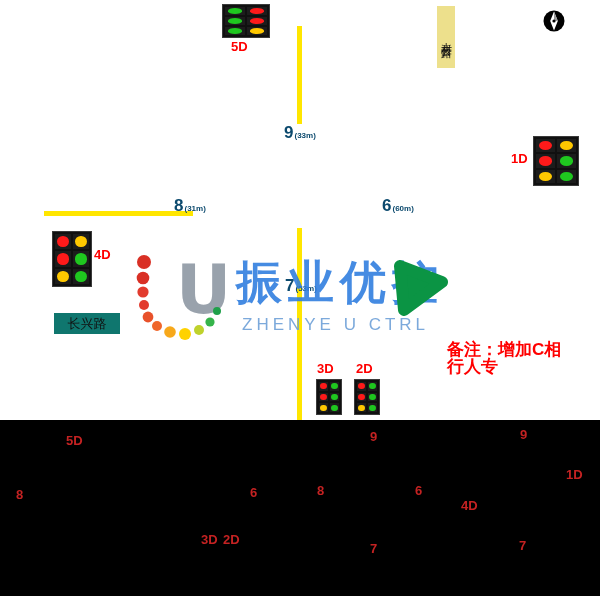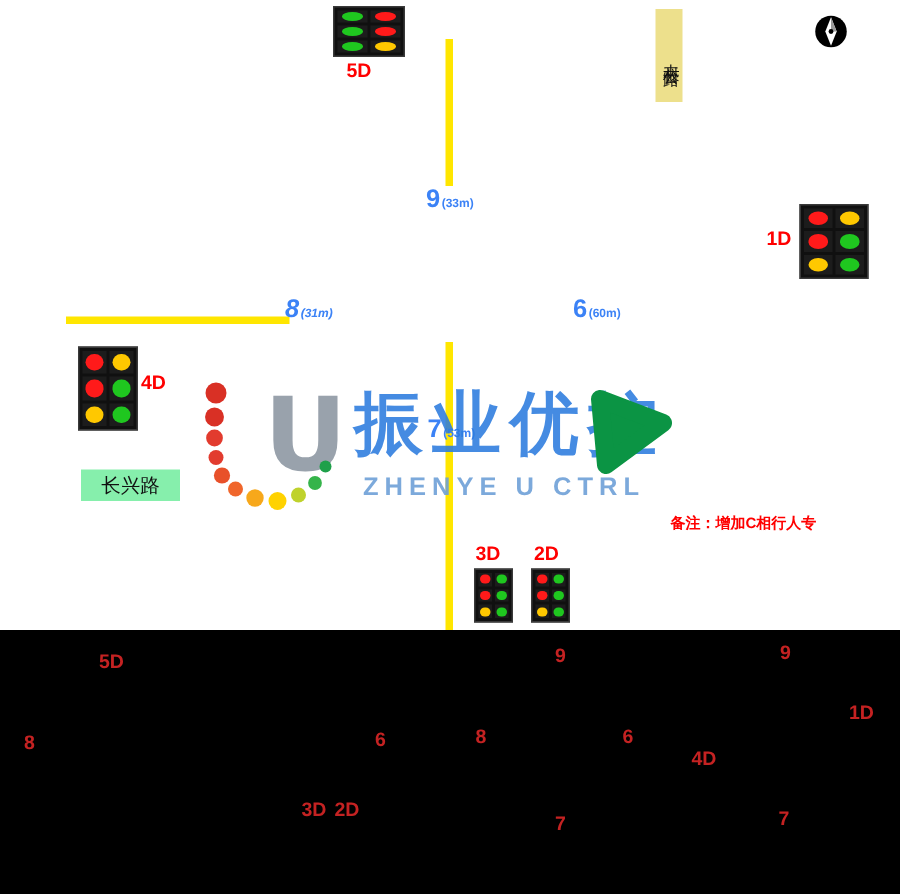--- a/index.html
+++ b/index.html
@@ -6,21 +6,21 @@
   #screen{
     position:relative;width:600px;height:596px;background:#ffffff;
     overflow:hidden;font-family:"Liberation Sans","DejaVu Sans",sans-serif;
   }
   
   .road{position:absolute;background:#FFE600;}
   #road-v-top{left:297px;top:26px;width:5px;height:98px;}
   #road-v-bottom{left:297px;top:228px;width:5px;height:192px;}
   #road-h-left{left:44px;top:211px;width:149px;height:5px;}
   
-  .plate{position:absolute;background:#86efac;color:#111;display:flex;
+  .plate{position:absolute;background:#0f766e;color:#111;display:flex;
          align-items:center;justify-content:center;font-size:13px;}
   #plate-changxing{left:54px;top:313px;width:66px;height:21px;}
   #plate-fengcun{left:437px;top:6px;width:18px;height:62px;background:#EDE08C;
          writing-mode:vertical-rl;font-size:11px;letter-spacing:2px;}
   
   #compass{position:absolute;left:543px;top:10px;width:22px;height:22px;}
   
   .signal{position:absolute;display:grid;gap:2px;background:#101010;
           border:1px solid #3a3a3a;padding:2px;box-sizing:border-box;}
   .lens-cell{background:#1c1c1c;display:flex;align-items:center;justify-content:center;}
@@ -34,33 +34,33 @@
   #sig-3d{left:316px;top:379px;width:26px;height:36px;}
   #sig-2d{left:354px;top:379px;width:26px;height:36px;}
   
   .sig-label{position:absolute;color:#FF0000;font-weight:bold;font-size:13px;}
   #lbl-5d{left:231px;top:39px;}
   #lbl-1d{left:511px;top:151px;}
   #lbl-4d{left:94px;top:247px;}
   #lbl-3d{left:317px;top:361px;}
   #lbl-2d{left:356px;top:361px;}
   
-  .dist{position:absolute;color:#3b82f6;white-space:nowrap;}
+  .dist{position:absolute;color:#0c4a6e;white-space:nowrap;}
   .dist .num{font-size:17px;font-weight:bold;}
   .dist .detail{font-size:8px;font-weight:bold;margin-left:1px;}
   
   #wm-logo{position:absolute;left:134px;top:250px;}
   #wm-title{position:absolute;left:236px;top:252px;font-size:46px;font-weight:bold;
             color:rgba(43,123,222,0.88);letter-spacing:6px;white-space:nowrap;}
-  #wm-subtitle{position:absolute;left:242px;top:315px;font-size:17px;font-weight:bold;
+  #wm-subtitle{position:absolute;left:242px;top:315px;font-size:17px;font-weight:normal;
             color:rgba(110,160,215,0.9);letter-spacing:4px;white-space:nowrap;}
   #wm-green-shape{position:absolute;left:386px;top:258px;}
   
   #note{position:absolute;left:447px;top:341px;width:118px;color:#FF0000;
-        font-size:10px;font-weight:bold;line-height:17px;}
+        font-size:17px;font-weight:bold;line-height:17px;}
   
   #panel{position:absolute;left:0;top:420px;width:600px;height:176px;background:#000;}
   .panel-label{position:absolute;color:#C42222;font-weight:bold;font-size:13px;white-space:nowrap;}
 </style>
 </head>
 <body>
 
 <div id="screen">
 
   <div class="road" id="road-v-top"></div>
@@ -181,21 +181,21 @@
     </div>
 
   <div class="sig-label" id="lbl-5d">5D</div>
   <div class="sig-label" id="lbl-1d">1D</div>
   <div class="sig-label" id="lbl-4d">4D</div>
   <div class="sig-label" id="lbl-3d">3D</div>
   <div class="sig-label" id="lbl-2d">2D</div>
 
   <div id="distances">
       <div class="dist" style="left: 284px; top: 123px;"><span class="num">9</span><span class="detail">(33m)</span></div>
-      <div class="dist" style="left: 190px; top: 196px; font-style: italic;"><span class="num">8</span><span class="detail">(31m)</span></div>
+      <div class="dist" style="left: 174px; top: 196px;"><span class="num">8</span><span class="detail">(31m)</span></div>
       <div class="dist" style="left: 382px; top: 196px;"><span class="num">6</span><span class="detail">(60m)</span></div>
       <div class="dist" style="left: 285px; top: 276px;"><span class="num">7</span><span class="detail">(53m)</span></div>
     </div>
 
   <div id="wm-logo">
     <svg width="108" height="92" viewBox="0 0 108 92">
       <text x="42" y="63" font-family="'DejaVu Sans',sans-serif" font-weight="bold" font-size="68" fill="#99A2AC">U</text>
       <circle cx="10" cy="12" r="7" fill="#D93025"></circle>
       <circle cx="9" cy="28" r="6.3" fill="#D93025"></circle>
       <circle cx="9" cy="42" r="5.6" fill="#E23B2E"></circle>

